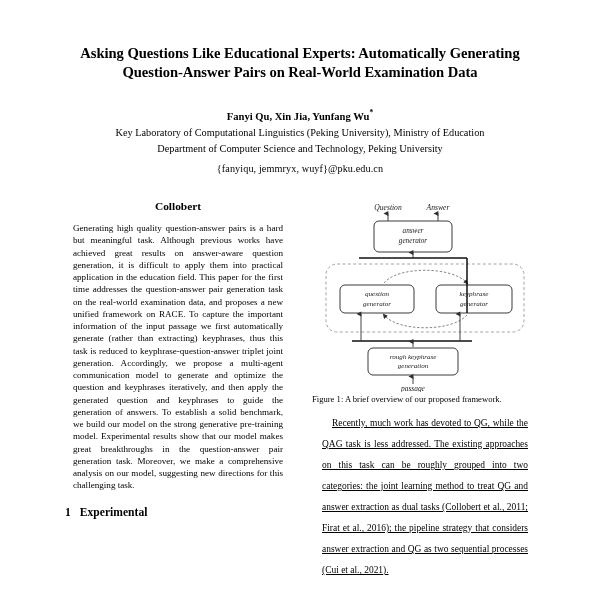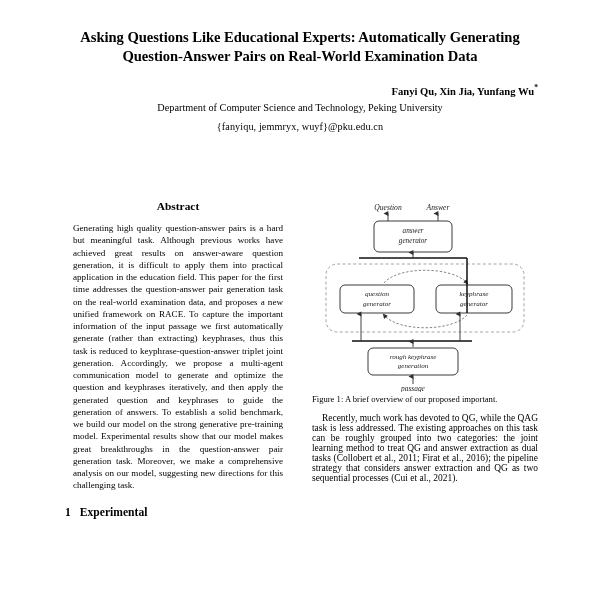--- a/index.html
+++ b/index.html
@@ -20,36 +20,35 @@
     position: absolute;
     left: 0; top: 0;
     width: 600px;
     height: 600px;
     box-sizing: border-box;
     padding: 0;
   }
 
   
   .header {
-    padding: 28px 62px 0 62px;
+    padding: 44px 62px 0 62px;
     text-align: center;
   }
   .paper-title {
     font-size: 14.6px;
     font-weight: bold;
     line-height: 19px;
     letter-spacing: -0.05px;
     margin: 0;
   }
   .authors {
     font-size: 10.6px;
     font-weight: bold;
-    margin-top: 15px;
+    margin-top: 24px;
     line-height: 14px;
-    text-align: right;
   }
   .sup-star {
     font-size: 7.5px;
     vertical-align: super;
     font-weight: bold;
   }
   .affil {
     font-size: 10.3px;
     line-height: 14.5px;
     margin-top: 2px;
@@ -92,23 +91,24 @@
     margin: 8px;
   }
   .section-head {
     font-size: 11.6px;
     font-weight: bold;
     margin: 14px 0 7px 0;
   }
   .section-head .num { margin-right: 9px; }
   .body-text {
     font-size: 9.45px;
-    line-height: 10px;
+    line-height: 21px;
     text-align: justify;
-    margin: 0;
+    margin: 10px;
+    text-decoration: underline;
   }
   .body-text + .body-text { text-indent: 10px; margin-top: 0; }
   .indent { text-indent: 10px; }
 
   
   .figure-wrap {
     width: 226px;
     margin: 0 0 4px 0;
   }
   .figure-canvas {
@@ -132,30 +132,31 @@
 
 <div class="page">
 
   <div class="header">
     <h1 class="paper-title">Asking Questions Like Educational Experts: Automatically Generating Question-Answer Pairs on Real-World Examination Data</h1>
 
     <div class="authors">
       <span>Fanyi Qu, Xin Jia, Yunfang Wu</span><span class="sup-star">*</span>
     </div>
 
+    <div class="affil">Key Laboratory of Computational Linguistics (Peking University), Ministry of Education</div>
     <div class="affil">Department of Computer Science and Technology, Peking University</div>
 
     <div class="emails">{fanyiqu, jemmryx, wuyf}@pku.edu.cn</div>
   </div>
 
   <div class="columns">
 
     <div class="col col-left">
 
-      <div class="section-head-centered">Abstract</div>
+      <div class="section-head-centered">Collobert</div>
 
       <p class="abstract-body">Generating high quality question-answer pairs is a hard but meaningful task. Although previous works have achieved great results on answer-aware question generation, it is difficult to apply them into practical application in the education field. This paper for the first time addresses the question-answer pair generation task on the real-world examination data, and proposes a new unified framework on RACE. To capture the important information of the input passage we first automatically generate (rather than extracting) keyphrases, thus this task is reduced to keyphrase-question-answer triplet joint generation. Accordingly, we propose a multi-agent communication model to generate and optimize the question and keyphrases iteratively, and then apply the generated question and keyphrases to guide the generation of answers. To establish a solid benchmark, we build our model on the strong generative pre-training model. Experimental results show that our model makes great breakthroughs in the question-answer pair generation task. Moreover, we make a comprehensive analysis on our model, suggesting new directions for this challenging task.</p>
 
       <div class="section-head">
         <span class="num">1</span><span>Experimental</span>
       </div>
 
     </div>
 
     <div class="col col-right">
@@ -206,20 +207,20 @@
           <rect x="56" y="148" width="90" height="27" rx="5" ry="5" fill="#ffffff" stroke="#3a3a3a" stroke-width="1"></rect>
           <text x="101" y="158.5" font-size="7.0" font-style="italic" text-anchor="middle" fill="#1a1a1a">rough keyphrase</text>
           <text x="101" y="168" font-size="7.0" font-style="italic" text-anchor="middle" fill="#1a1a1a">generation</text>
 
           <line x1="101" y1="147" x2="101" y2="141.5" stroke="#2e2e2e" stroke-width="0.9" marker-end="url(#arrUp)"></line>
           <line x1="101" y1="184" x2="101" y2="176.5" stroke="#2e2e2e" stroke-width="0.9" marker-end="url(#arrUp)"></line>
 
           <text x="101" y="191" font-size="7.4" font-style="italic" text-anchor="middle" fill="#1a1a1a">passage</text>
         </svg>
 
-        <div class="figure-caption">Figure 1: A brief overview of our proposed important.</div>
+        <div class="figure-caption">Figure 1: A brief overview of our proposed framework.</div>
       </div>
 
       <p class="body-text right-body indent">Recently, much work has devoted to QG, while the QAG task is less addressed. The existing approaches on this task can be roughly grouped into two categories: the joint learning method to treat QG and answer extraction as dual tasks (Collobert et al., 2011; Firat et al., 2016); the pipeline strategy that considers answer extraction and QG as two sequential processes (Cui et al., 2021).</p>
     </div>
 
   </div>
 </div>
 
 </body></html>

